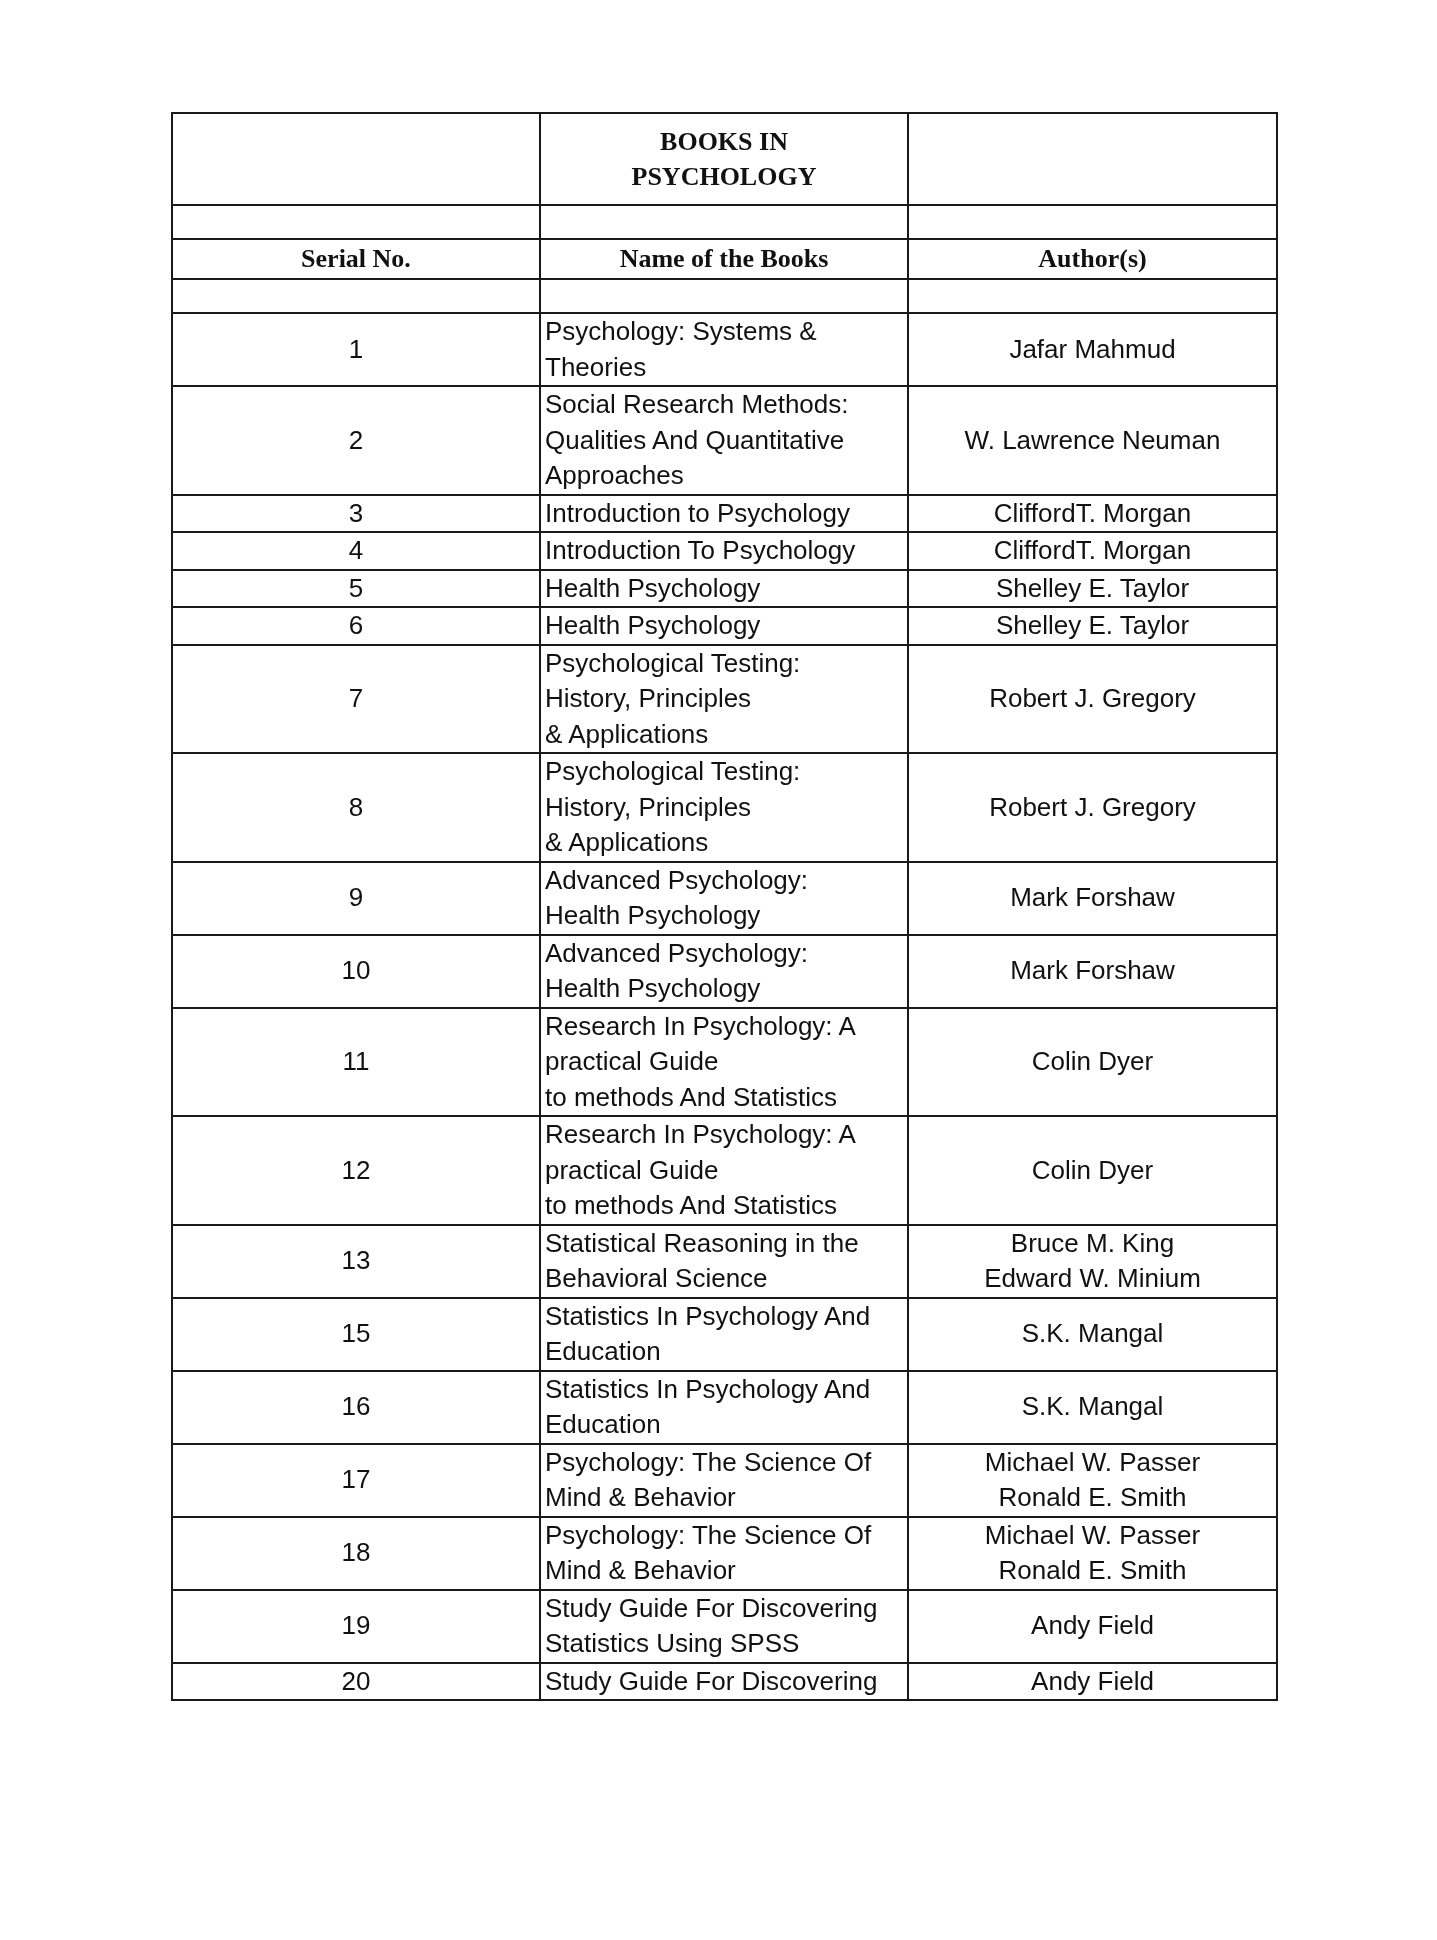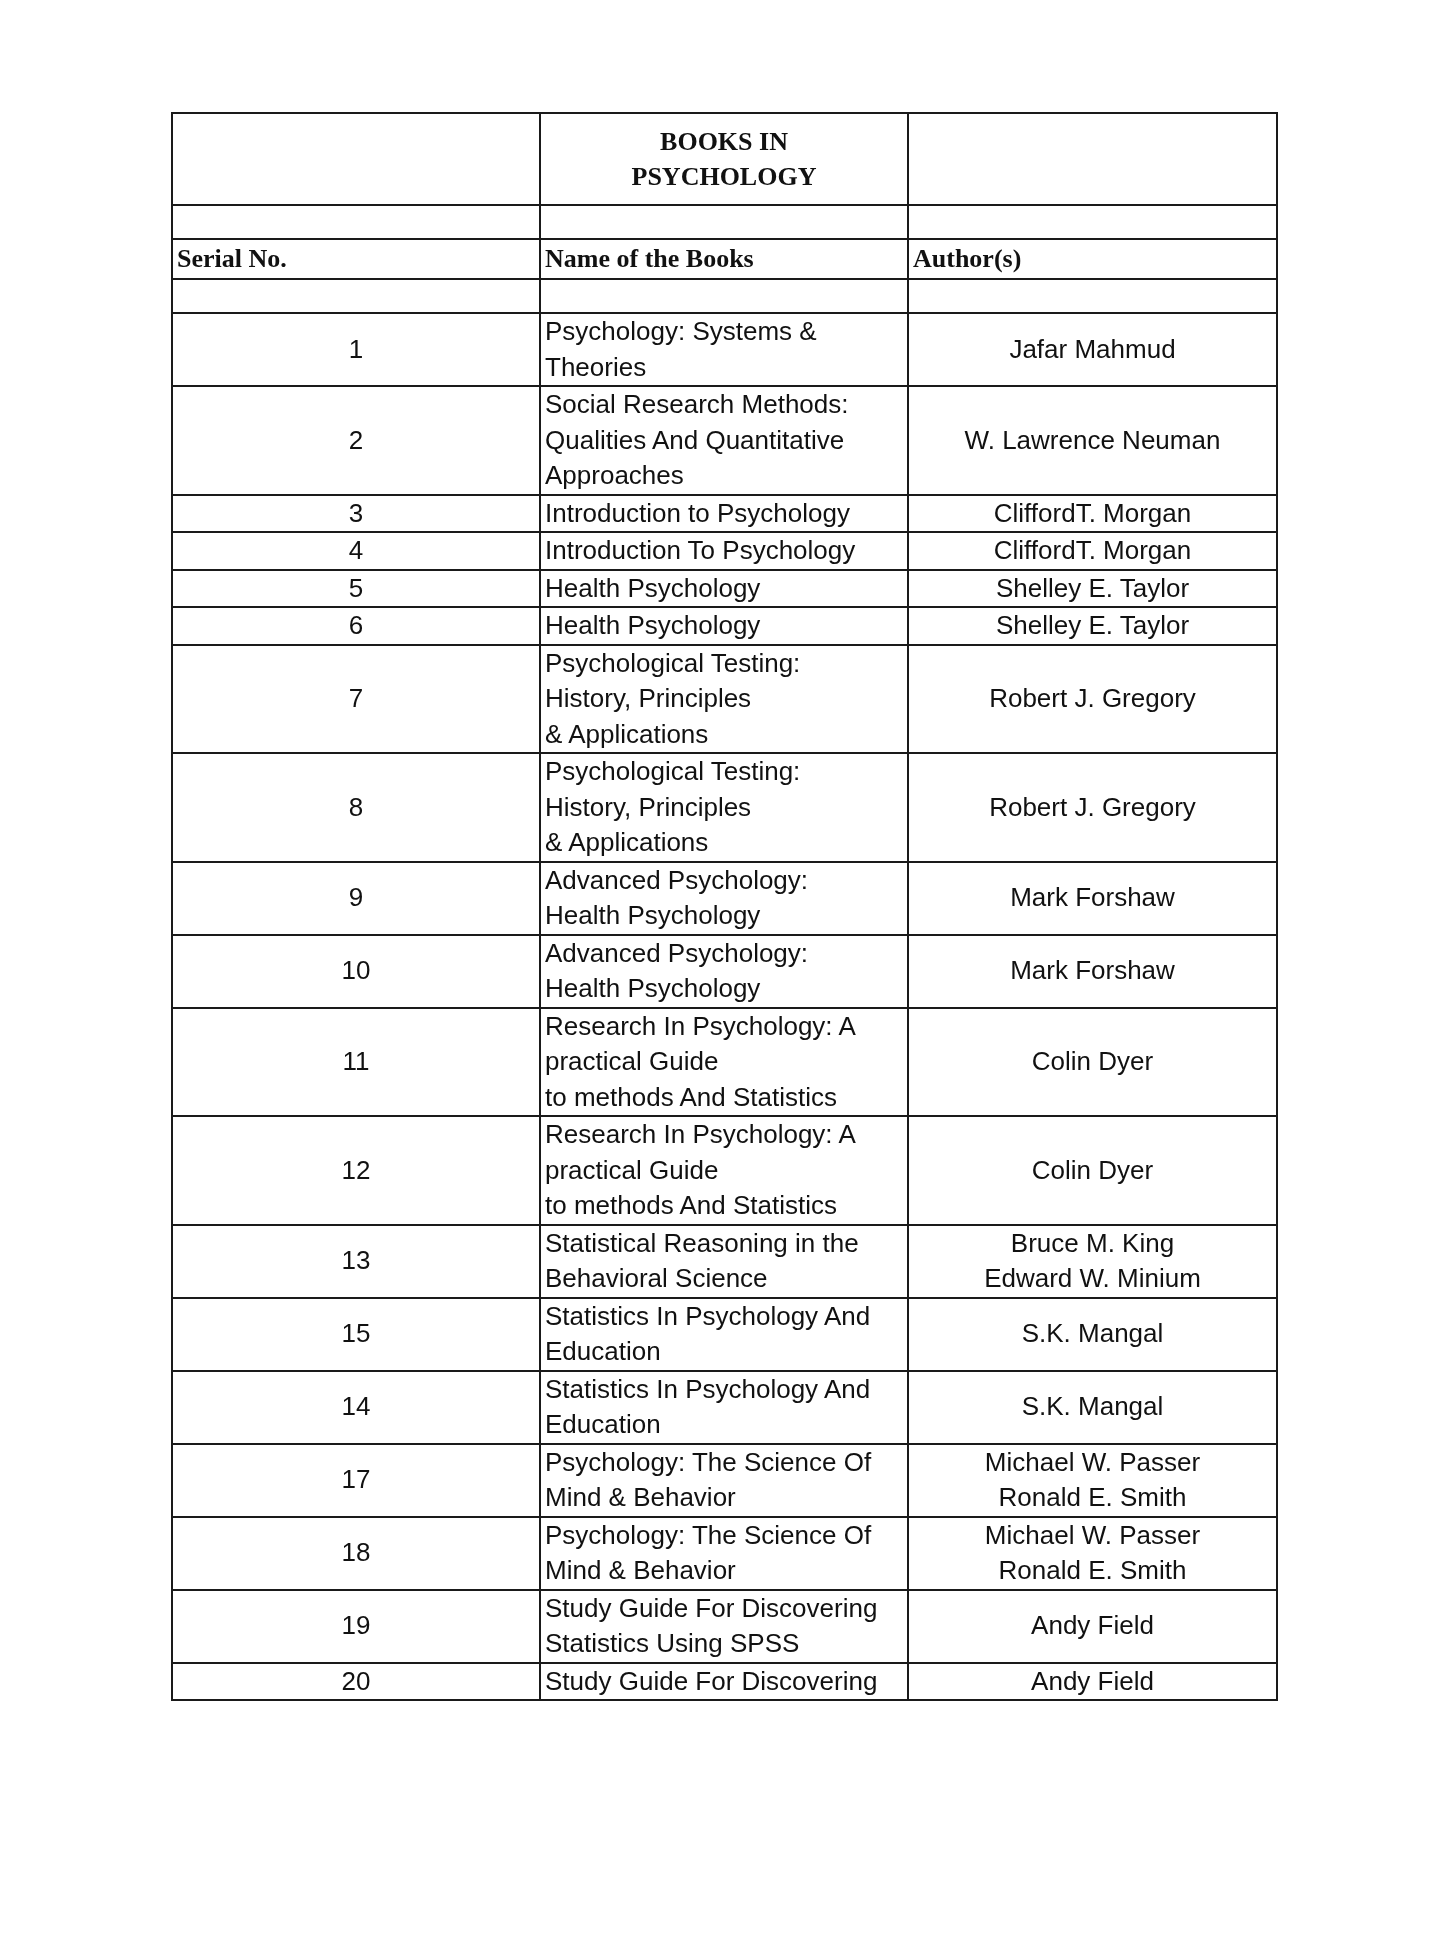--- a/index.html
+++ b/index.html
@@ -37,20 +37,21 @@
     font-family: "Liberation Serif", serif;
     font-weight: bold;
     font-size: 31px;
     line-height: 45px;
     text-align: center;
   }
   .hdr-cell {
     font-family: "Liberation Serif", serif;
     font-weight: bold;
     font-size: 27px;
+    text-align: center;
     border-radius: 19px;
   }
   .serial { text-align: center; }
   .book { text-align: left; white-space: pre-line; margin-top: 28px; }
   .author { text-align: center; white-space: pre-line; }
   tr.r-title td { height: 90px; }
   tr.r-spacer td { height: 32px; }
   tr.r-header td { height: 38px; }
 </style>
 </head>
@@ -166,21 +167,21 @@
         <td class="author">Bruce M. King
 Edward W. Minium</td>
       </tr>
       <tr>
         <td class="serial">15</td>
         <td class="book">Statistics In Psychology And
 Education</td>
         <td class="author">S.K. Mangal</td>
       </tr>
       <tr>
-        <td class="serial">14</td>
+        <td class="serial">16</td>
         <td class="book">Statistics In Psychology And
 Education</td>
         <td class="author">S.K. Mangal</td>
       </tr>
       <tr>
         <td class="serial">17</td>
         <td class="book">Psychology: The Science Of
 Mind &amp; Behavior</td>
         <td class="author">Michael W. Passer
 Ronald E. Smith</td>

